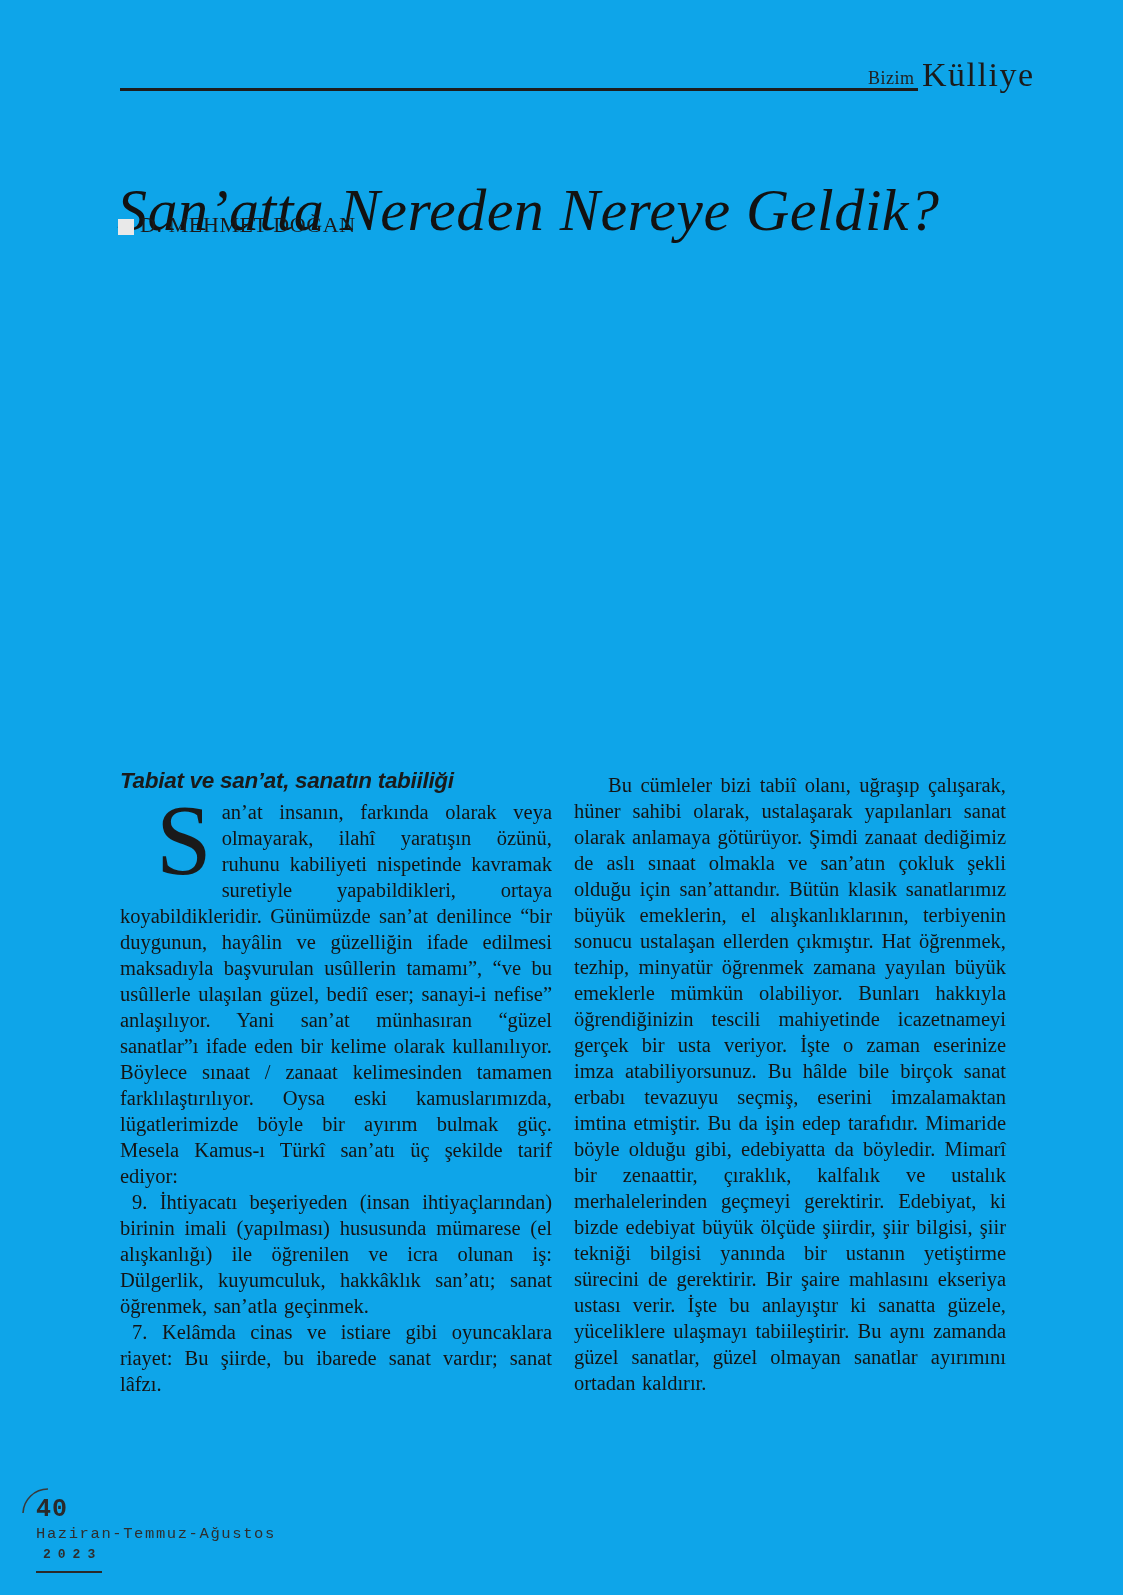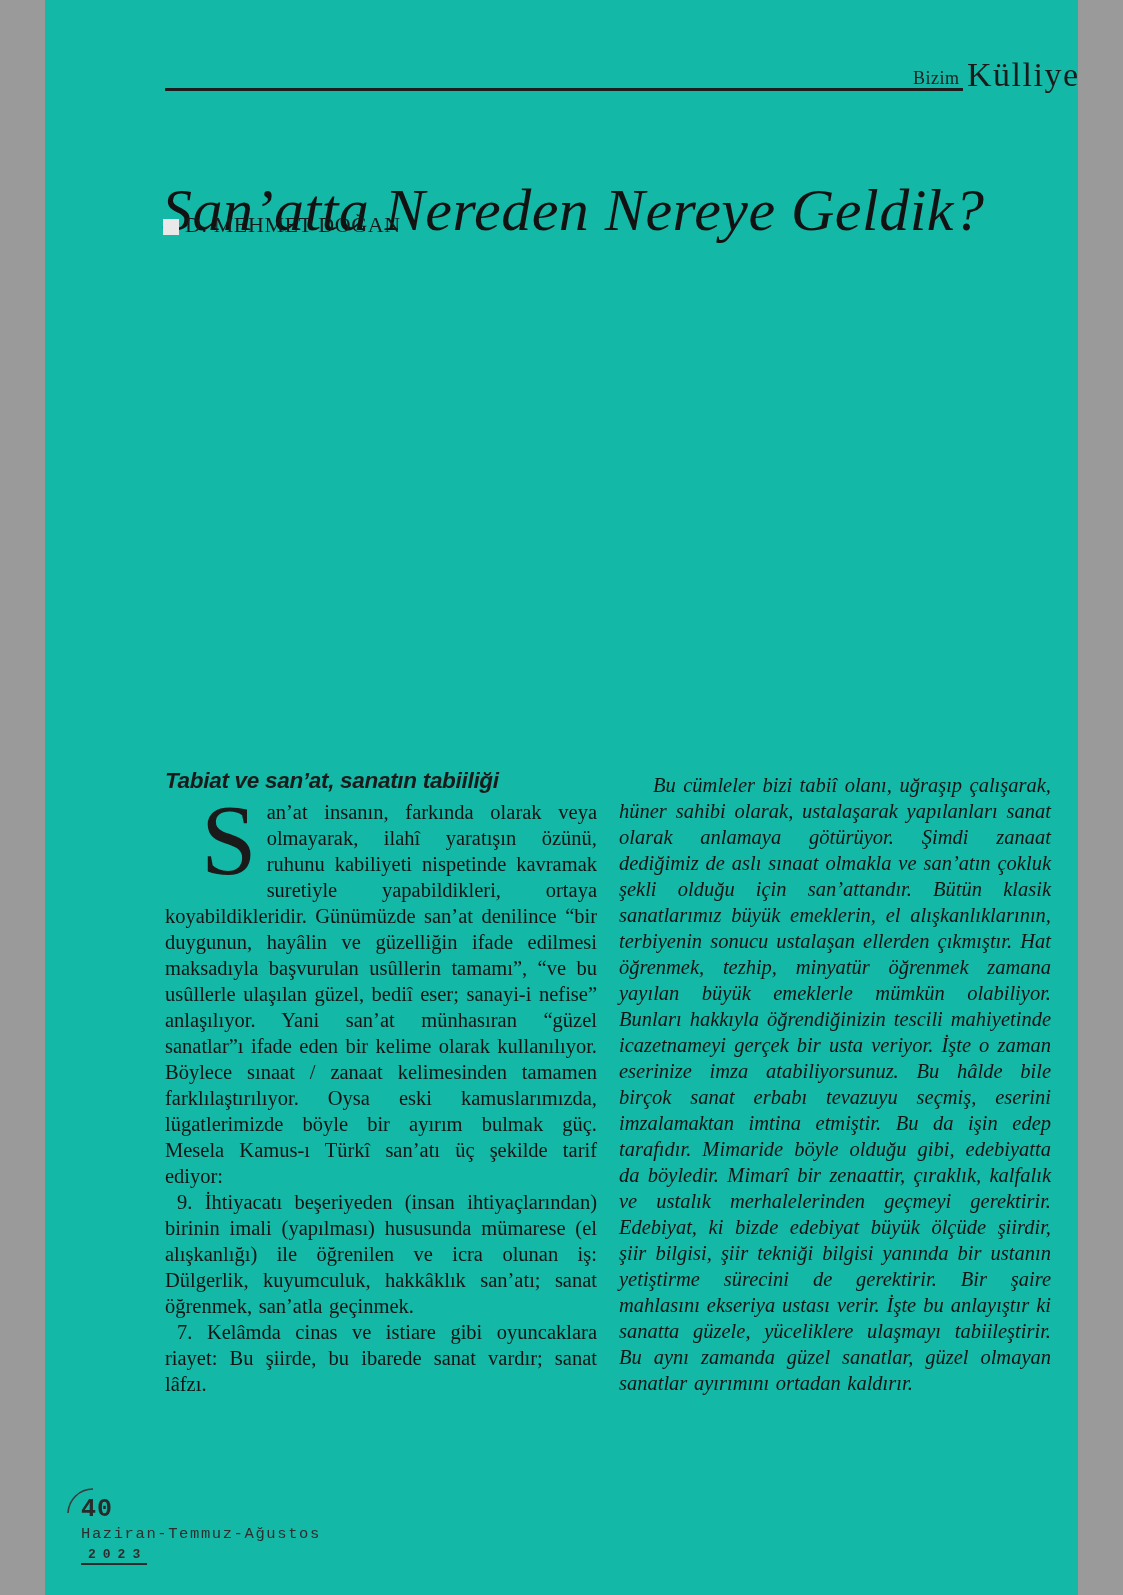--- a/index.html
+++ b/index.html
@@ -1,20 +1,20 @@
 <!DOCTYPE html>
 <html lang="tr"><head>
 <meta charset="utf-8">
 <style>
   html,body{margin:0;padding:0;background:#9a9a9a;}
   .page{
     position:relative;
-    width:1033px;height:1595px;
+    width:1123px;height:1595px;
     margin:0 auto;
-    background:#14b8a6;
+    background:#0ea5e9;
     overflow:hidden;
     font-family:"Liberation Serif", serif;
     color:#161616;
   }
 
   
   .masthead-rule{
     position:absolute;left:120px;top:88px;
     width:798px;height:3px;background:#1d1d1d;
   }
@@ -45,21 +45,21 @@
     font-size:22px;letter-spacing:.6px;color:#1a1a1a;
   }
 
   
   .col{
     position:absolute;top:768px;width:432px;
     font-size:20.5px;line-height:26px;
     text-align:justify;word-spacing:1.5px;color:#141414;
   }
   .col-left{left:120px;}
-  .col-right{left:574px;top:772px;font-style:italic;}
+  .col-right{left:574px;top:772px;}
 
   .section-heading{
     font-family:"Liberation Sans", sans-serif;
     font-style:italic;font-weight:700;
     font-size:22.5px;letter-spacing:-.3px;
     color:#1a1a1a;margin:0 0 5px 0;
     text-align:left;word-spacing:0;
   }
   .col p{margin:0;}
   .dropcap{
@@ -87,21 +87,21 @@
   }
   .issue-months{
     margin-top:1px;
     font-size:15.5px;letter-spacing:1.6px;
     color:#2e2e2e;
   }
   .issue-year{
     display:inline-block;
     margin-top:4px;
     font-size:13px;font-weight:700;letter-spacing:7px;
-    padding:0 0 1px 7px;text-indent:0;
+    padding:0 0 9px 7px;text-indent:0;
     border-bottom:2px solid #2a2a2a;
     color:#2e2e2e;
   }
 </style>
 </head>
 <body>
 
 <div class="page">
 
   <div class="masthead-rule"></div>

